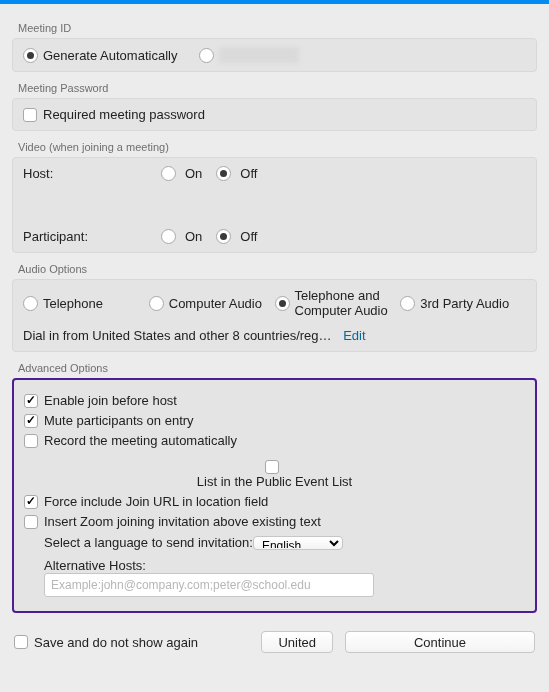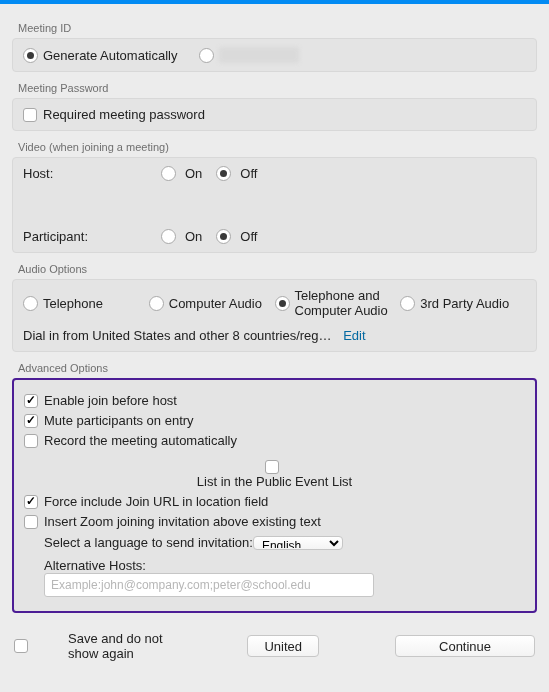--- a/index.html
+++ b/index.html
@@ -134,21 +134,20 @@
     font-size: 12px;
     padding: 2px 6px;
     color: #333;
   }
   .althosts-input::placeholder { color: #b7b7b7; }
   .bottom {
     display: flex;
     align-items: center;
     margin-top: 18px;
     padding: 0 2px;
-    gap: 34px;
   }
   .btn {
     height: 22px;
     border: 1px solid #c7c7c7;
     border-radius: 4px;
     background: linear-gradient(#ffffff,#f3f3f3);
     font-size: 13px;
     padding: 0 16px;
     cursor: pointer;
     color: #222;

